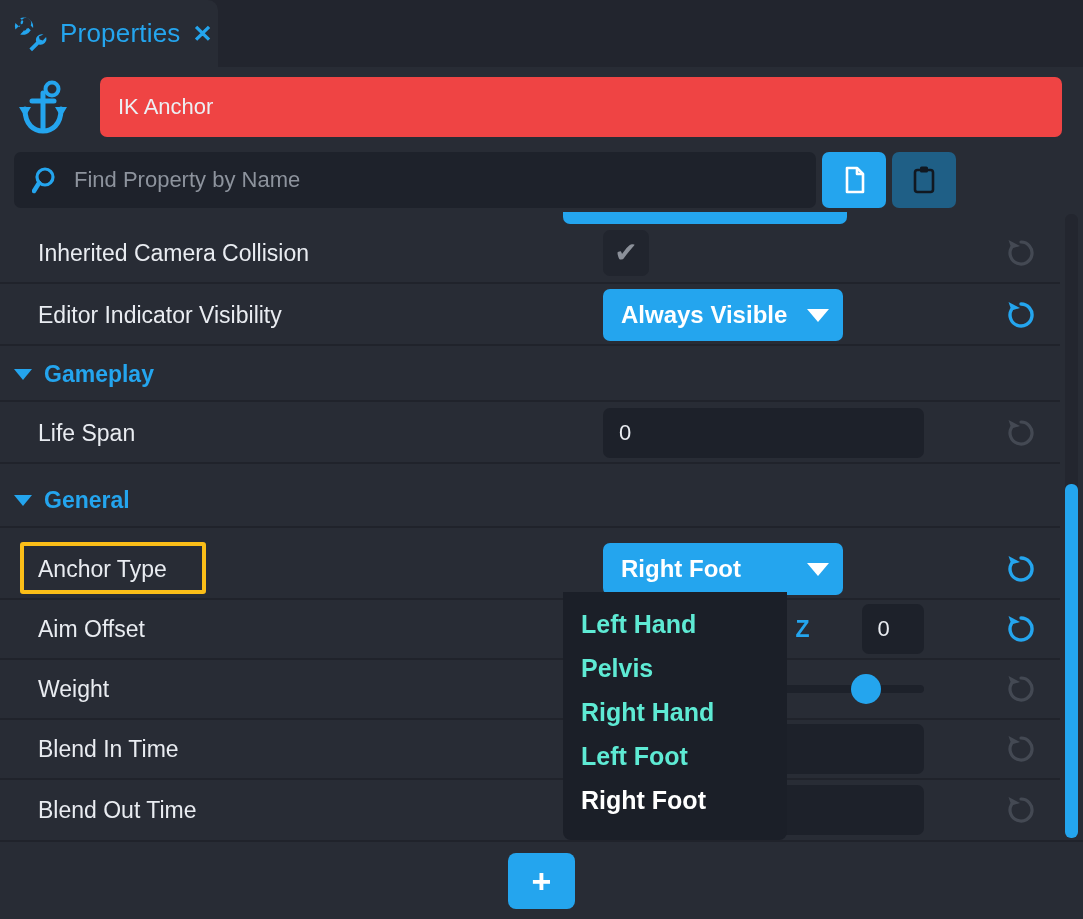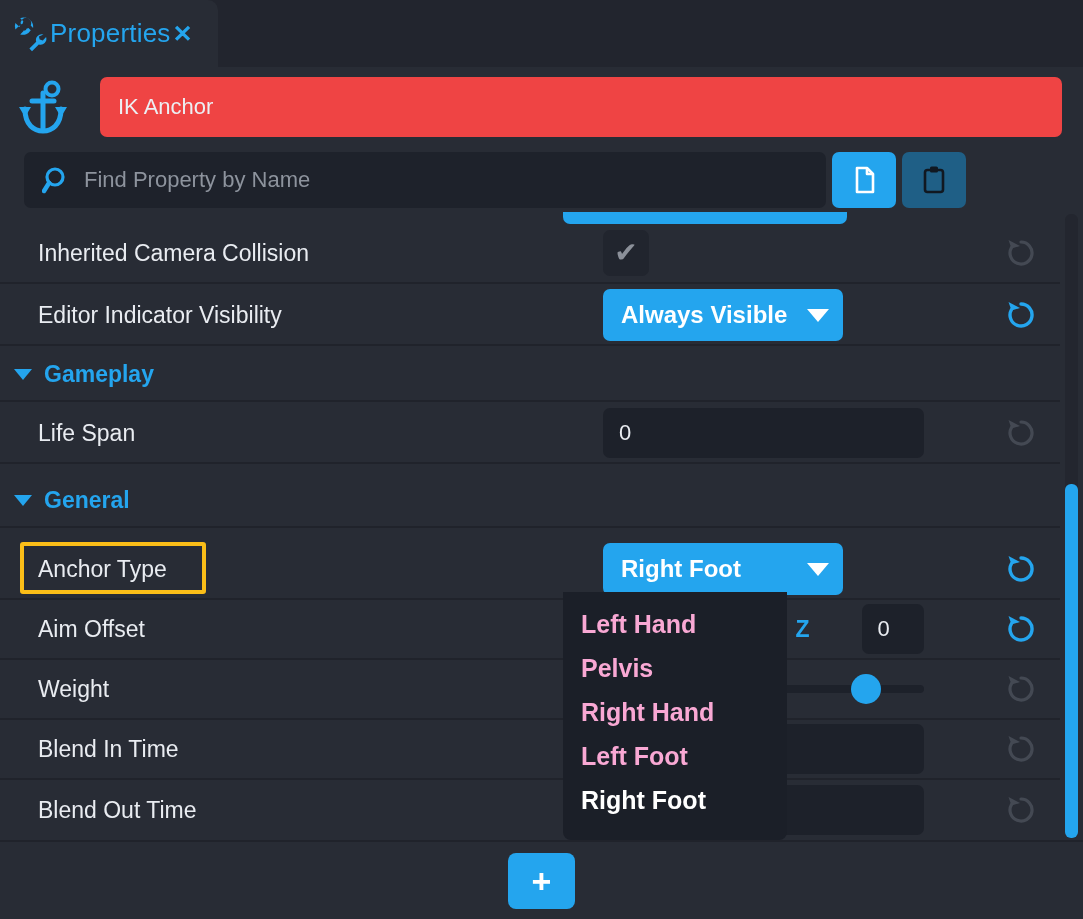--- a/index.html
+++ b/index.html
@@ -21,20 +21,21 @@
     width: 1083px; height: 67px;
     background: #22252e;
   }
   .tab {
     position: absolute; left: 0; top: 0;
     height: 67px; width: 218px;
     background: #282c35;
     border-top-right-radius: 10px;
     display: flex; align-items: center;
     padding-left: 10px;
+    gap: 10px;
   }
   .tab-icon { width: 40px; height: 40px; flex: 0 0 auto; display:block; }
   .tab-label {
     color: #24a5ee; font-size: 26px; letter-spacing: .2px;
   }
   .tab-close {
     color: #24a5ee; font-size: 24px; font-weight: bold;
     line-height: 1; cursor: pointer; user-select: none;
     margin-left: 2px;
   }
@@ -51,21 +52,21 @@
     width: 962px; height: 60px;
     background: #ef4444;
     border-radius: 7px;
     display: flex; align-items: center;
     padding-left: 18px;
     color: #eceff3; font-size: 22px;
   }
 
   
   .searchrow {
-    position: absolute; left: 10px; top: 148px;
+    position: absolute; left: 0; top: 148px;
     width: 956px; height: 64px;
     display: flex; align-items: center; text-align: center;
   }
   .search-box {
     margin-left: 14px;
     width: 912px; height: 56px;
     background: #1e222b;
     border-radius: 7px;
     display: flex; align-items: center;
     gap: 12px; padding-left: 18px;
@@ -178,21 +179,21 @@
   
   .dropdown-popup {
     position: absolute;
     background: #1b1f28;
     border-radius: 0 0 8px 8px;
     padding: 10px 0 18px 0;
   }
   .dd-item {
     height: 44px; display: flex; align-items: center;
     padding-left: 18px; font-size: 25px; font-weight: bold;
-    color: #f9a8d4; cursor: pointer;
+    color: #5eead4; cursor: pointer;
   }
   .dd-item.selected { color: #ffffff; }
 
   
   .sb-track {
     position: absolute; right: 5px; top: 214px;
     width: 13px; height: 624px;
     background: #23262f; border-radius: 6px;
   }
   .sb-thumb {

